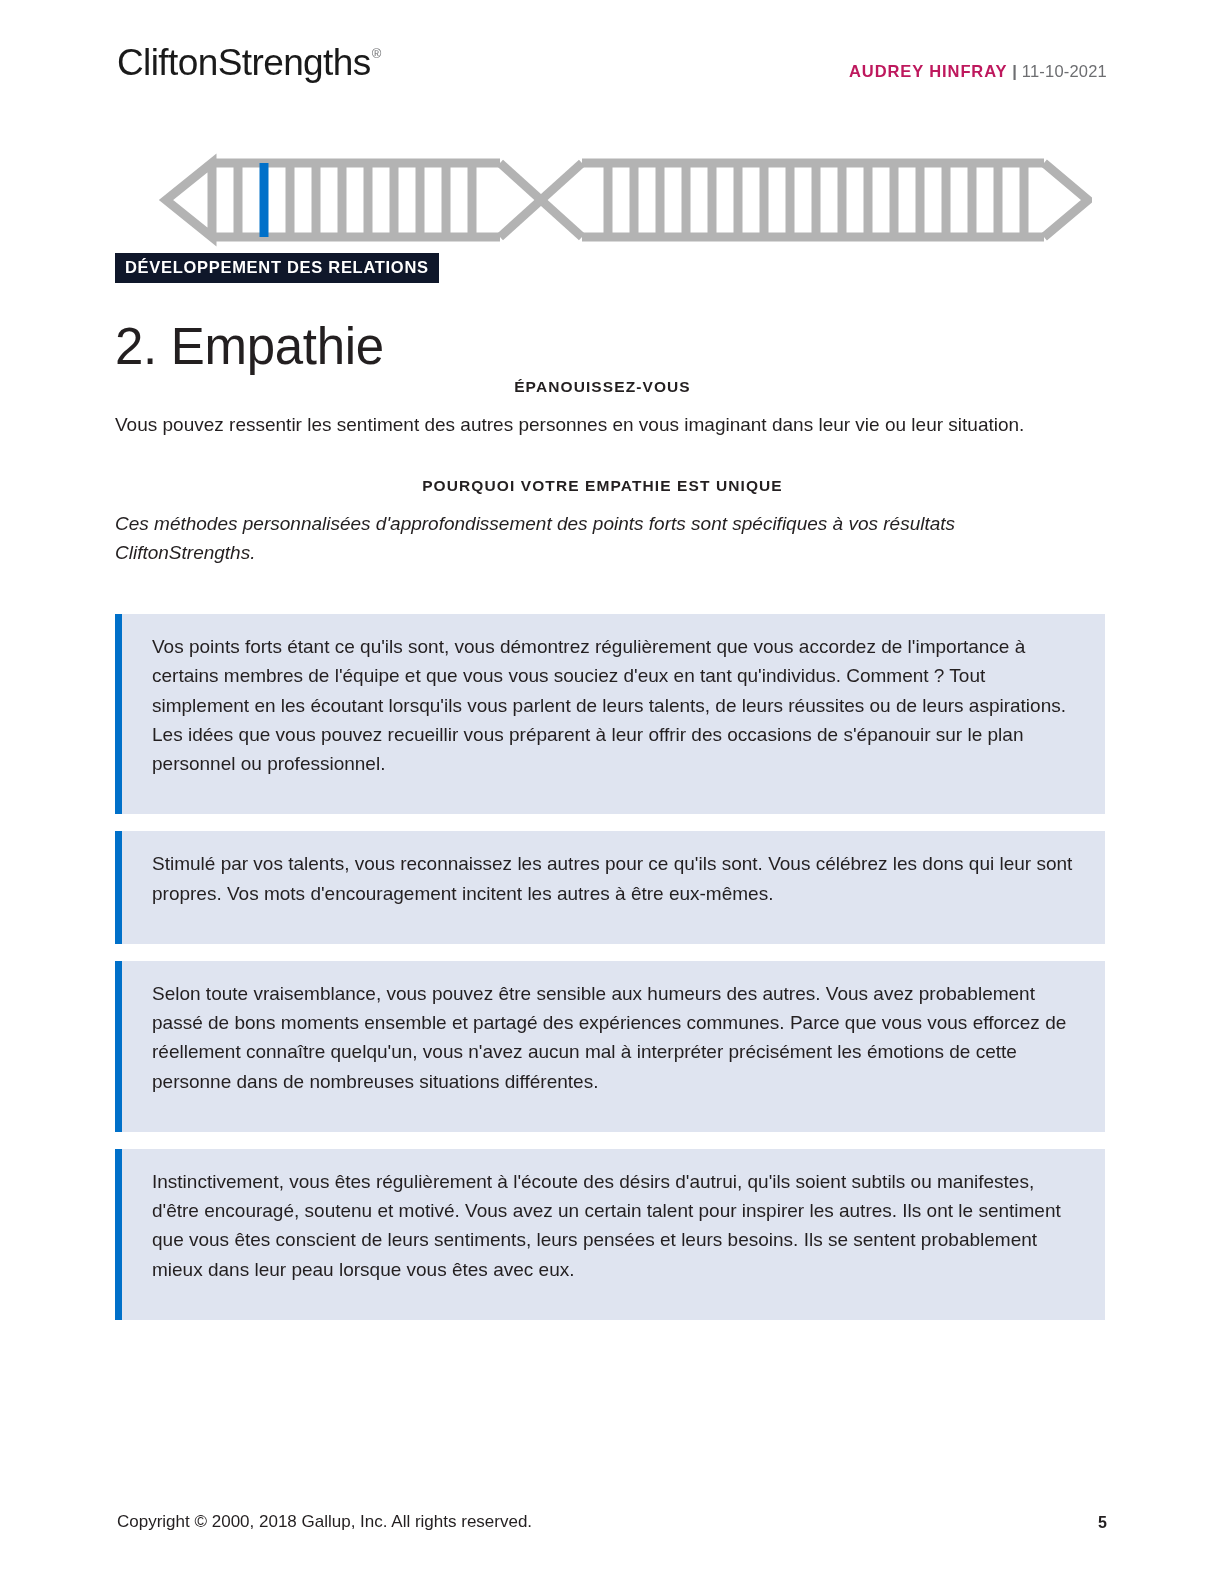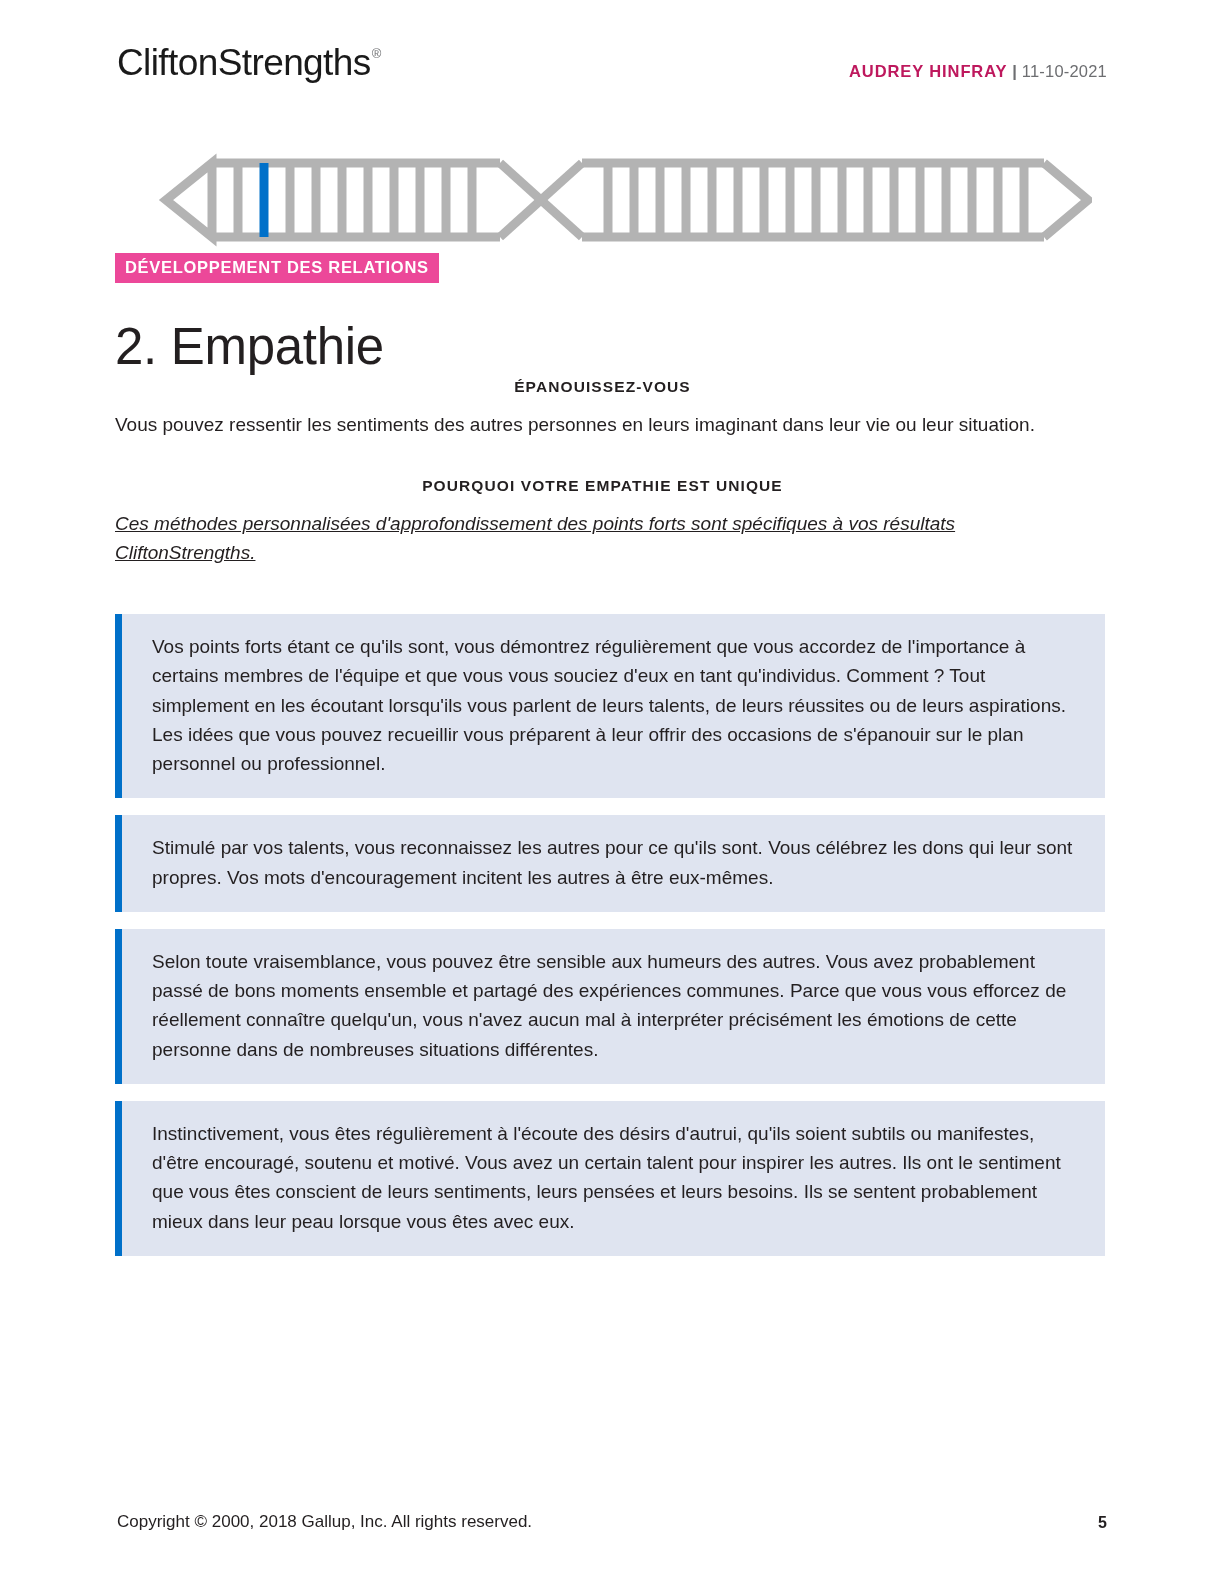--- a/index.html
+++ b/index.html
@@ -81,21 +81,21 @@
     width: 972px;
     height: 96px;
   }
   .dna-strip svg { display: block; }
 
   
   .domain-badge {
     position: absolute;
     top: 253px;
     left: 115px;
-    background: #ec4899;
+    background: #0f172a;
     color: #ffffff;
     font-size: 16.5px;
     font-weight: bold;
     letter-spacing: 0.7px;
     padding: 6px 10px 7px 10px;
     line-height: 1;
     display: inline-block;
   }
 
   
@@ -126,34 +126,34 @@
     line-height: 1.2;
     text-align: center;
   }
   .section-body {
     font-size: 19px;
     line-height: 1.52;
     color: #231f20;
     margin: 0;
     max-width: 960px;
   }
-  .section-body.italic { font-style: italic; text-decoration: underline; }
+  .section-body.italic { font-style: italic; }
   .gap-lg { height: 38px; }
 
   
   .insights {
     position: absolute;
     top: 614px;
     left: 115px;
     width: 990px;
   }
   .insight {
     background: #dfe4f0;
     border-left: 7px solid #0070c9;
-    padding: 18px 24px 20px 30px;
+    padding: 18px 24px 36px 30px;
     margin-bottom: 17px;
     box-sizing: border-box;
   }
   .insight p {
     margin: 0;
     font-size: 19px;
     line-height: 1.54;
     color: #231f20;
   }
 
@@ -242,21 +242,21 @@
     </svg>
   </div>
 
   <div class="domain-badge">DÉVELOPPEMENT DES RELATIONS</div>
 
   <h1 class="theme-title">2. Empathie</h1>
 
   <div class="content">
     <div>
       <div class="section-label">ÉPANOUISSEZ-VOUS</div>
-      <p class="section-body">Vous pouvez ressentir les sentiments des autres personnes en leurs imaginant dans leur vie ou leur situation.</p>
+      <p class="section-body">Vous pouvez ressentir les sentiment des autres personnes en vous imaginant dans leur vie ou leur situation.</p>
     </div>
     <div class="gap-lg"></div>
     <div>
       <div class="section-label">POURQUOI VOTRE EMPATHIE EST UNIQUE</div>
       <p class="section-body italic">Ces méthodes personnalisées d'approfondissement des points forts sont spécifiques à vos résultats CliftonStrengths.</p>
     </div>
   </div>
 
   <div class="insights">
     <div class="insight">

